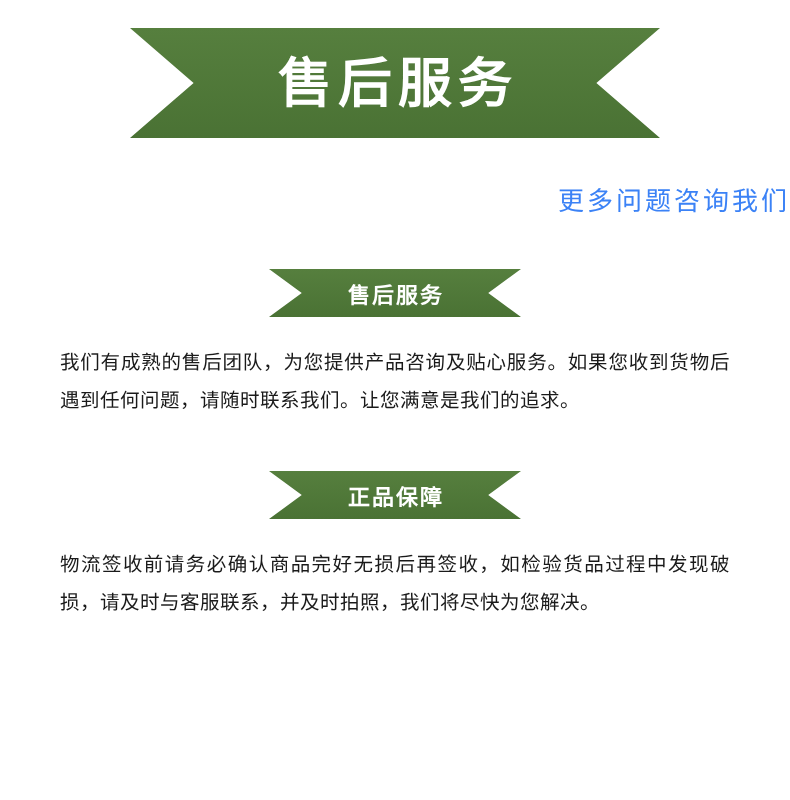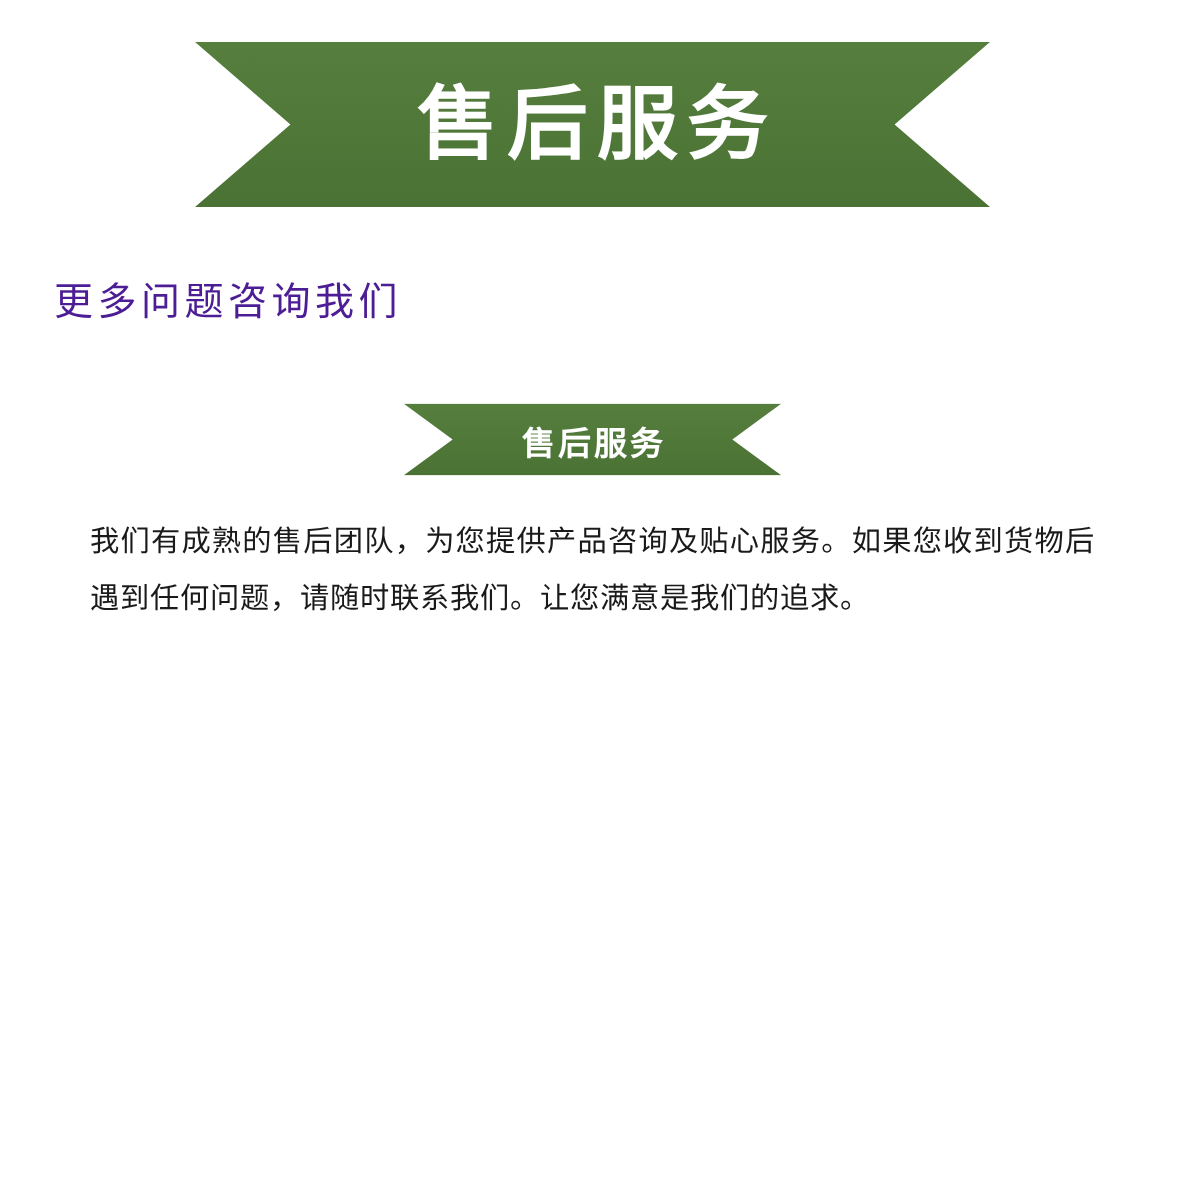--- a/index.html
+++ b/index.html
@@ -44,26 +44,25 @@
     color: #ffffff;
     font-size: 54px;
     font-weight: bold;
     letter-spacing: 6px;
     line-height: 1;
     text-indent: 6px;
   }
 
   
   .subtitle {
-    text-align: left;
-    color: #4c1d95;
+    text-align: right;
+    color: #3b82f6;
     font-size: 26px;
     letter-spacing: 3px;
     margin-top: 42px;
-    margin-left: 36px;
   }
 
   
   .section {
     margin-top: 42px;
   }
   .chip-wrap {
     display: flex;
     justify-content: center;
   }
@@ -87,21 +86,20 @@
   }
 
   .body-text {
     margin: 26px 60px 0 60px;
     color: #1a1a1a;
     font-size: 19.5px;
     line-height: 1.95;
     text-align: justify;
     text-justify: inter-ideograph;
     letter-spacing: 0.5px;
-    font-family: Liberation Mono, monospace;
   }
 
   .sec-1 { margin-top: 52px; }
   .sec-2 { margin-top: 52px; }
   .sec-3 { margin-top: 50px; }
 </style>
 </head>
 <body>
 
 <div class="page">
@@ -116,15 +114,23 @@
 
   <div class="section sec-1">
     <div class="chip-wrap">
       <div class="chip">
         <span class="chip-text">售后服务</span>
       </div>
     </div>
     <p class="body-text">我们有成熟的售后团队，为您提供产品咨询及贴心服务。如果您收到货物后遇到任何问题，请随时联系我们。让您满意是我们的追求。</p>
   </div>
 
+  <div class="section sec-2">
+    <div class="chip-wrap">
+      <div class="chip">
+        <span class="chip-text">正品保障</span>
+      </div>
+    </div>
+    <p class="body-text">物流签收前请务必确认商品完好无损后再签收，如检验货品过程中发现破损，请及时与客服联系，并及时拍照，我们将尽快为您解决。</p>
+  </div>
 
 
 </div>
 
 </body></html>

